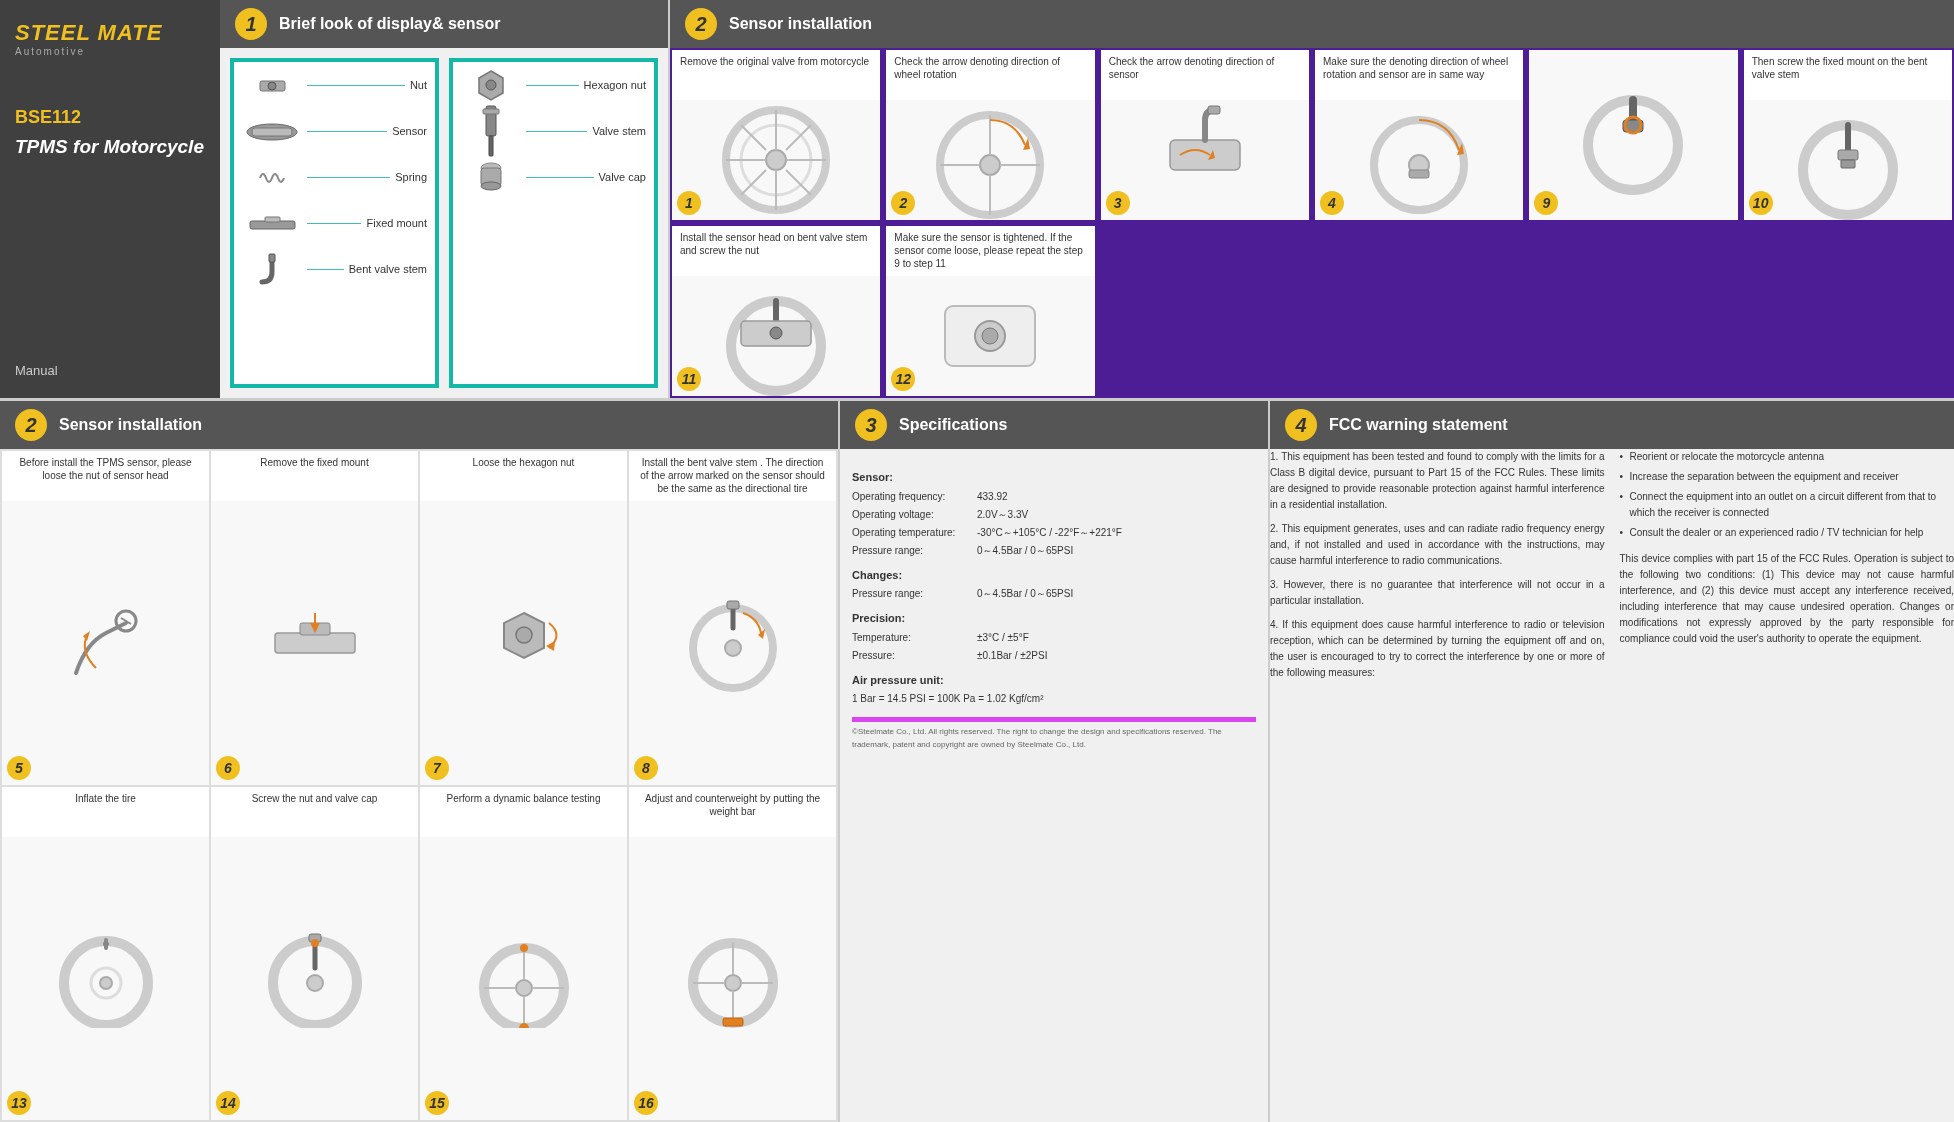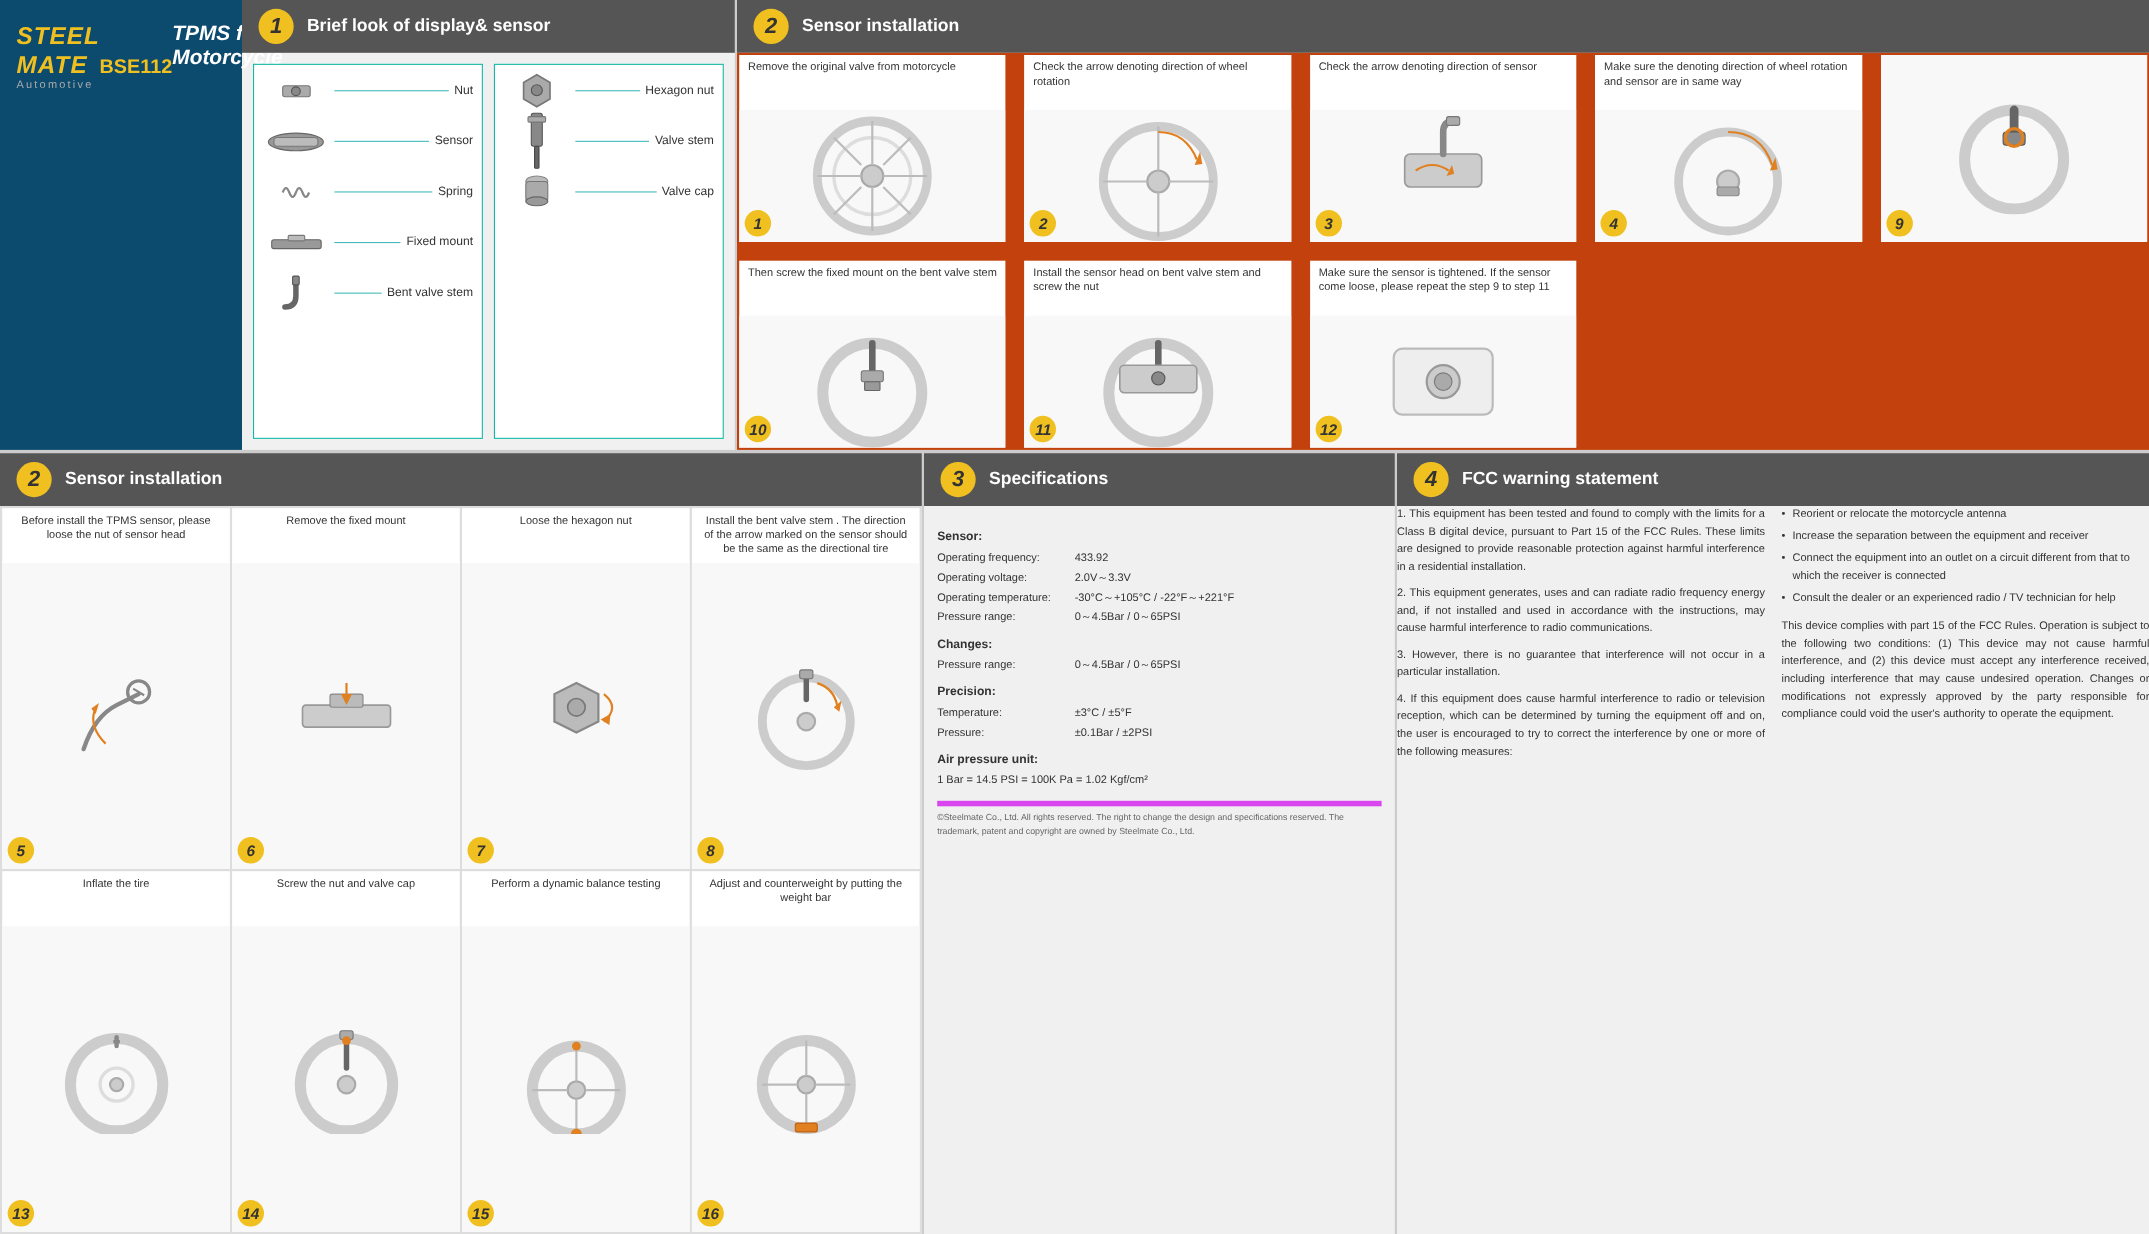--- a/index.html
+++ b/index.html
@@ -18,23 +18,24 @@
       flex-direction: row;
       width: 100%;
       background: #f0f0f0;
       border-bottom: 3px solid #ccc;
     }
 
     
     .sidebar {
       width: 220px;
       min-width: 220px;
-      background: #0c4a6e;
+      background: #404040;
       color: white;
       display: flex;
+      flex-direction: column;
       padding: 20px 15px;
       justify-content: space-between;
     }
     .logo-area {
       margin-bottom: 20px;
     }
     .logo-steelmate {
       color: #f0c020;
       font-size: 22px;
       font-weight: 900;
@@ -115,21 +116,21 @@
       flex-direction: column;
     }
     .brief-content {
       display: flex;
       flex-direction: row;
       flex: 1;
       padding: 10px;
       gap: 10px;
     }
     .parts-box {
-      border: 1px solid #14b8a6;
+      border: 4px solid #14b8a6;
       flex: 1;
       padding: 8px;
       background: white;
     }
     .part-item {
       display: flex;
       align-items: center;
       margin-bottom: 16px;
       font-size: 11px;
       color: #333;
@@ -154,26 +155,26 @@
     }
 
     
     .panel-sensor {
       flex: 1;
       display: flex;
       flex-direction: column;
     }
     .sensor-steps {
       display: grid;
-      grid-template-columns: repeat(5, 1fr);
+      grid-template-columns: repeat(6, 1fr);
       grid-template-rows: repeat(2, 1fr);
       flex: 1;
-      gap: 17px;
+      gap: 6px;
       padding: 2px;
-      background: #c2410c;
+      background: #4c1d95;
     }
     .step-cell {
       background: white;
       display: flex;
       flex-direction: column;
       position: relative;
       overflow: hidden;
     }
     .step-desc {
       padding: 5px 8px;

